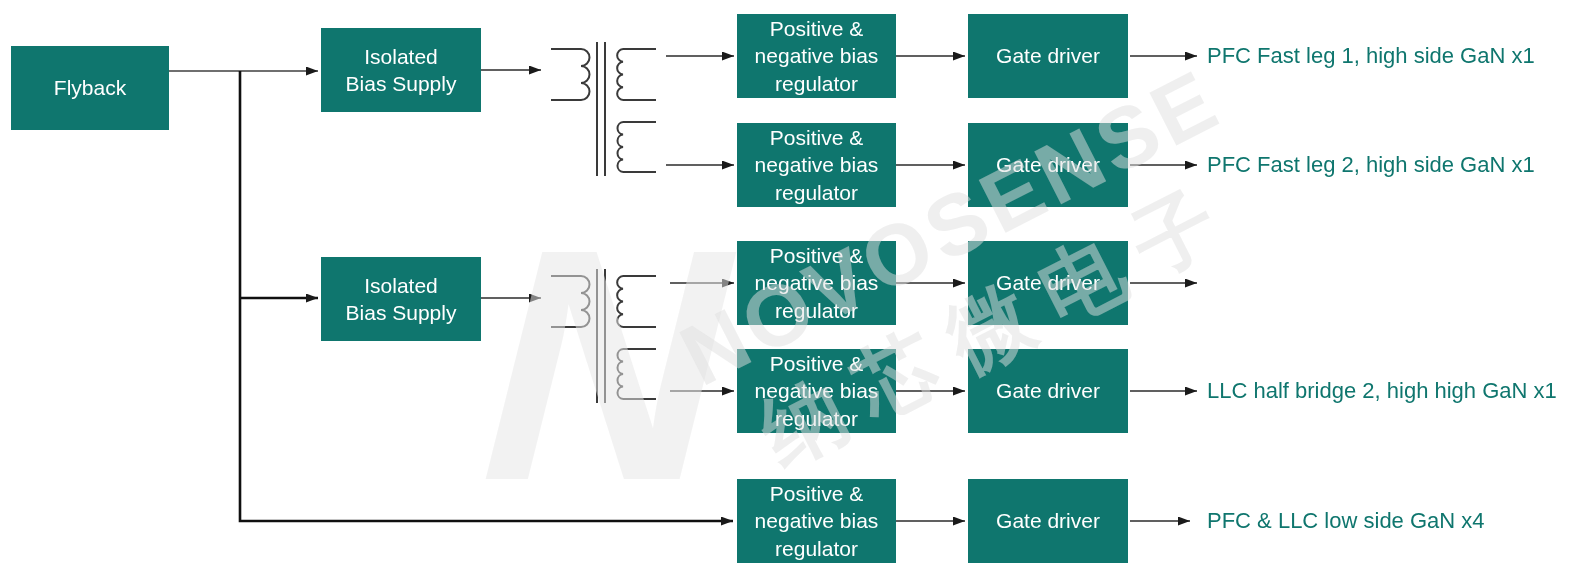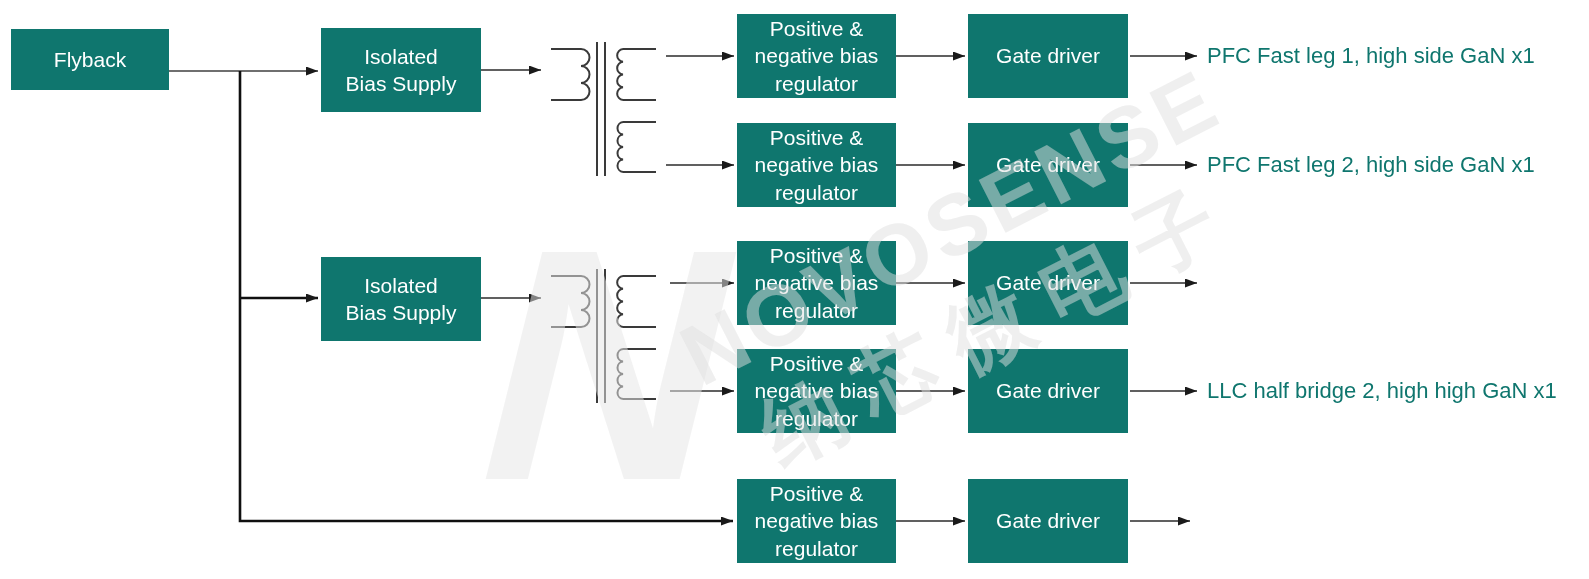--- a/index.html
+++ b/index.html
@@ -93,21 +93,21 @@
     <path class="wire" d="M896,391 H965" marker-end="url(#ah)"></path>
     <path class="wire" d="M896,521 H965" marker-end="url(#ah)"></path>
 
     <path class="wire" d="M1130,56 H1197" marker-end="url(#ah)"></path>
     <path class="wire" d="M1130,165 H1197" marker-end="url(#ah)"></path>
     <path class="wire" d="M1130,283 H1197" marker-end="url(#ah)"></path>
     <path class="wire" d="M1130,391 H1197" marker-end="url(#ah)"></path>
     <path class="wire" d="M1130,521 H1190" marker-end="url(#ah)"></path>
   </svg>
 
-  <div class="block" style="left:11px;top:29px;width:158px;height:61px">
+  <div class="block" style="left:11px;top:46px;width:158px;height:84px">
     <span>Flyback</span>
   </div>
 
   <div class="block" style="left:321px;top:28px;width:160px;height:84px">
     <span>Isolated
 Bias Supply</span>
   </div>
   <div class="block" style="left:321px;top:257px;width:160px;height:84px">
     <span>Isolated
 Bias Supply</span>
@@ -151,20 +151,21 @@
   <div class="block" style="left:968px;top:349px;width:160px;height:84px">
     <span>Gate driver</span>
   </div>
   <div class="block" style="left:968px;top:479px;width:160px;height:84px">
     <span>Gate driver</span>
   </div>
 
   <div class="out-label" style="top:39px">PFC Fast leg 1, high side GaN x1</div>
   <div class="out-label" style="top:148px">PFC Fast leg 2, high side GaN x1</div>
   <div class="out-label" style="top:374px">LLC half bridge 2, high high GaN x1</div>
+  <div class="out-label" style="top:504px">PFC &amp; LLC low side GaN x4</div>
 
   <div class="watermark">
     <div class="wm-n">N</div>
     <div class="wm-rot">
       <div class="wm-latin">NOVOSENSE</div>
       <div class="wm-cjk">纳芯微电子</div>
     </div>
   </div>
 
 </div>

